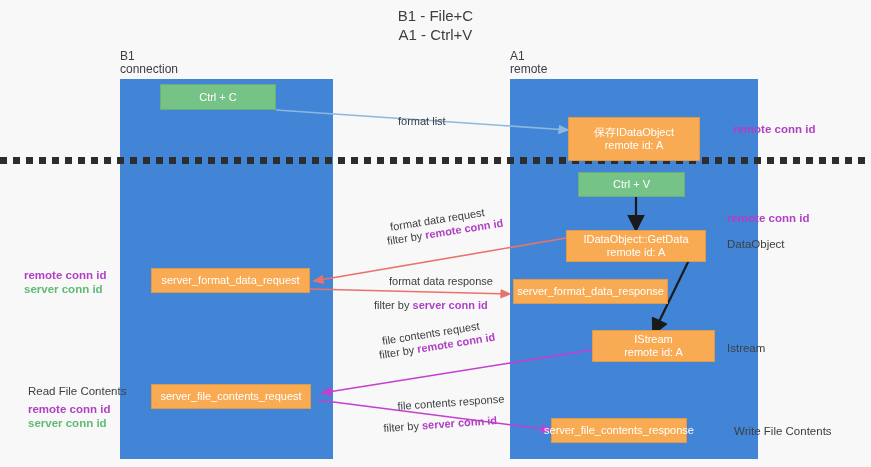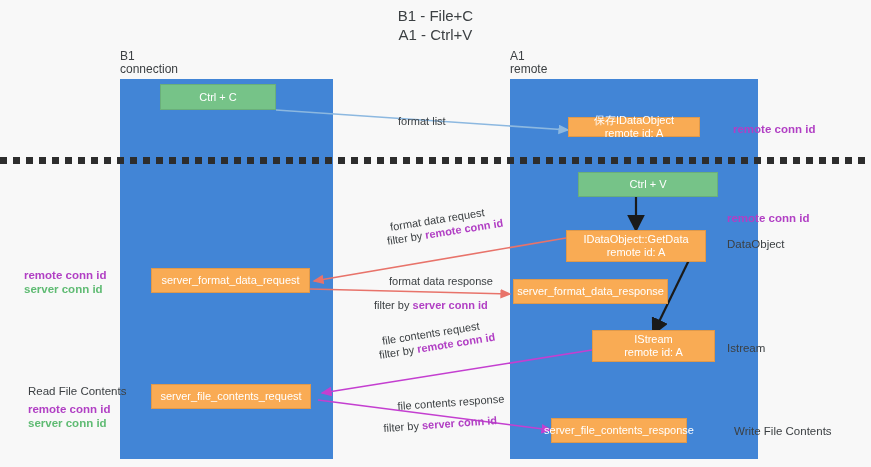--- a/index.html
+++ b/index.html
@@ -112,26 +112,26 @@
 
     <path d="M318,400 L551,430" fill="none" stroke="#c43fd0" stroke-width="1.6" marker-end="url(#ah-mag)"></path>
   </svg>
 
   <div class="divider"></div>
 
   <div class="node green" style="left:160px;top:84px;width:116px;height:26px;">
     <span>Ctrl + C</span>
   </div>
 
-  <div class="node orange" style="left:568px;top:117px;width:132px;height:20px;">
+  <div class="node orange" style="left:568px;top:117px;width:132px;height:44px;">
     <span>保存IDataObject</span>
     <span class="l2">remote id: A</span>
   </div>
 
-  <div class="node green" style="left:578px;top:172px;width:140px;height:25px;">
+  <div class="node green" style="left:578px;top:172px;width:107px;height:25px;">
     <span>Ctrl + V</span>
   </div>
 
   <div class="node orange" style="left:566px;top:230px;width:140px;height:32px;">
     <span>IDataObject::GetData</span>
     <span class="l2">remote id: A</span>
   </div>
 
   <div class="node orange" style="left:151px;top:268px;width:159px;height:25px;">
     <span>server_format_data_request</span>

